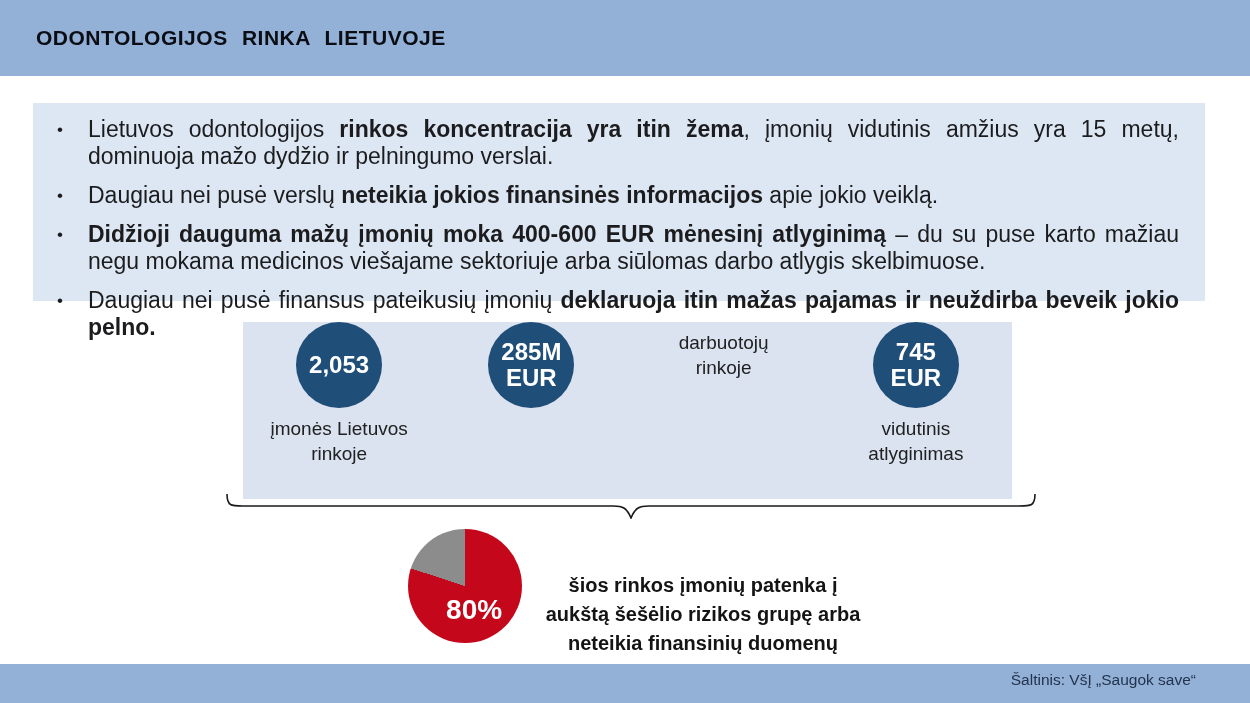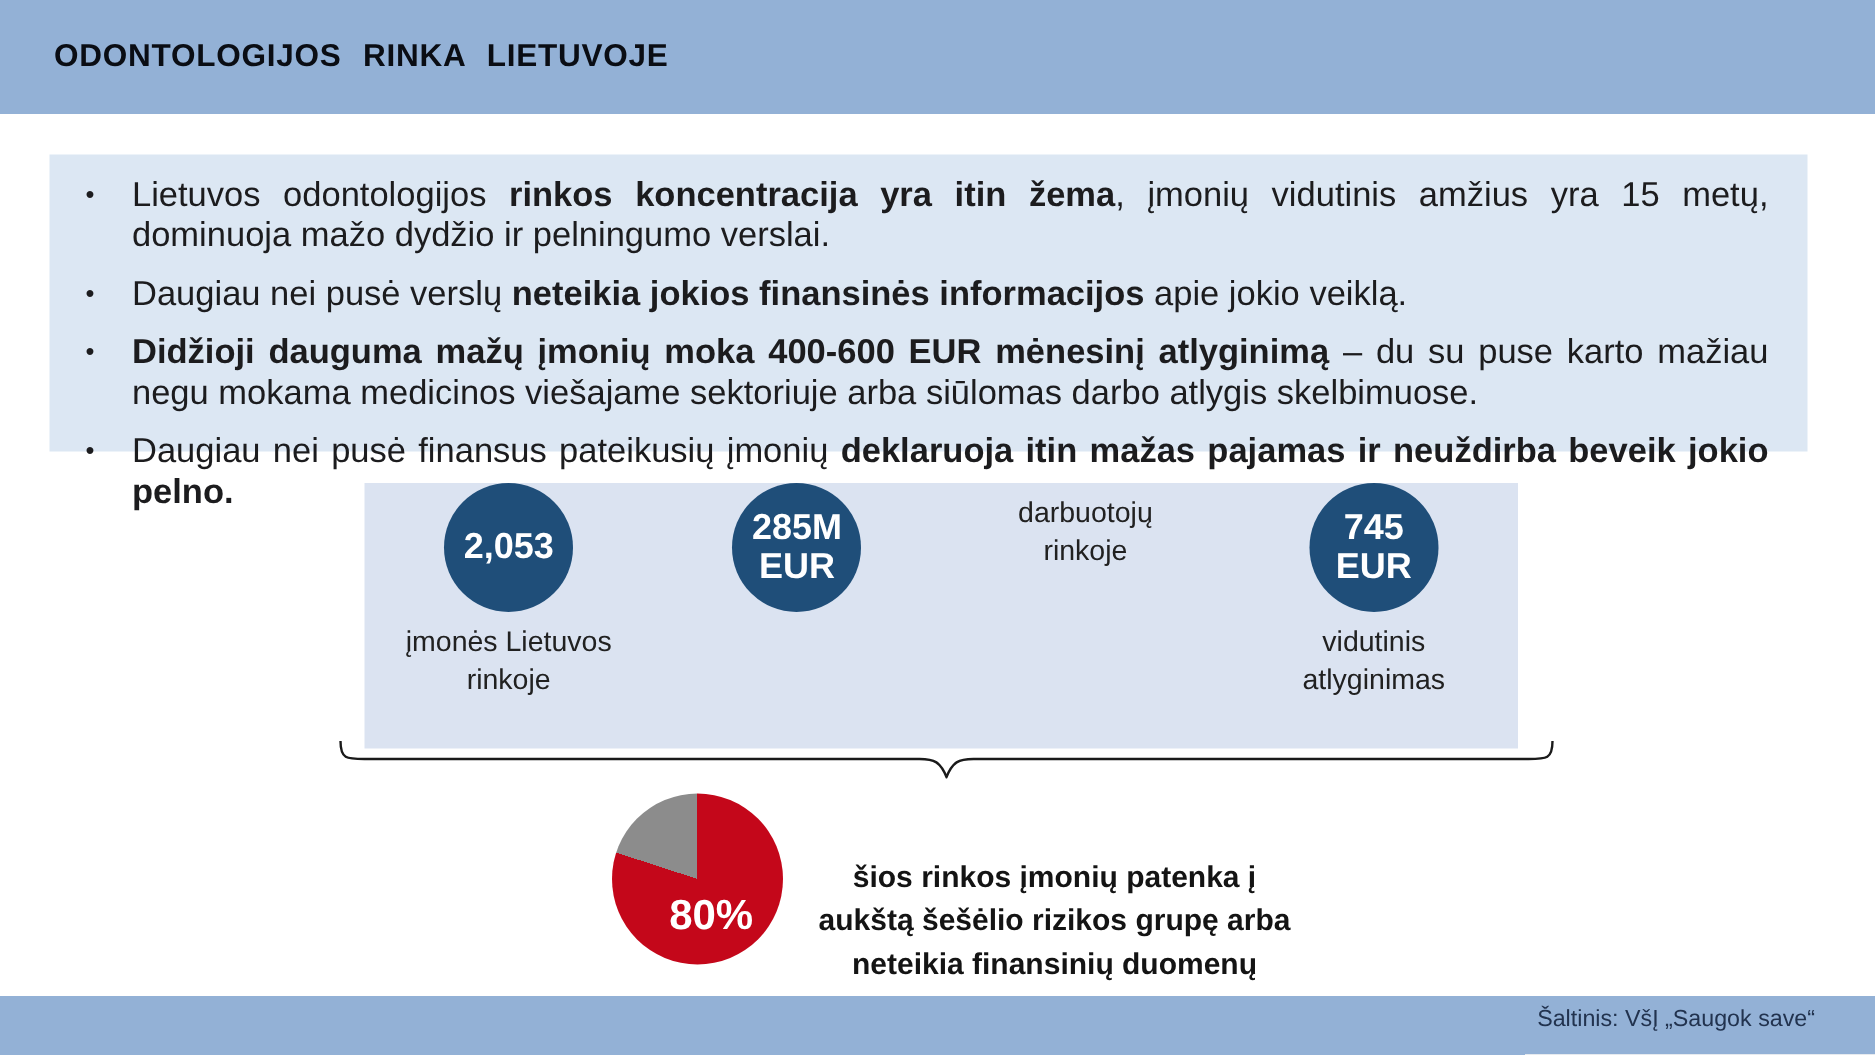--- a/index.html
+++ b/index.html
@@ -138,21 +138,21 @@
 
   
   .footer-bar {
     position: absolute;
     left: 0; top: 664px;
     width: 1250px; height: 39px;
     background: #93b1d6;
   }
   .source-text {
     position: absolute;
-    right: 40px; top: 7px;
+    right: 54px; top: 7px;
     font-size: 15.5px;
     color: #22334f;
   }
 </style>
 </head>
 <body>
 
 <div class="slide">
 
   <div class="header-bar">

